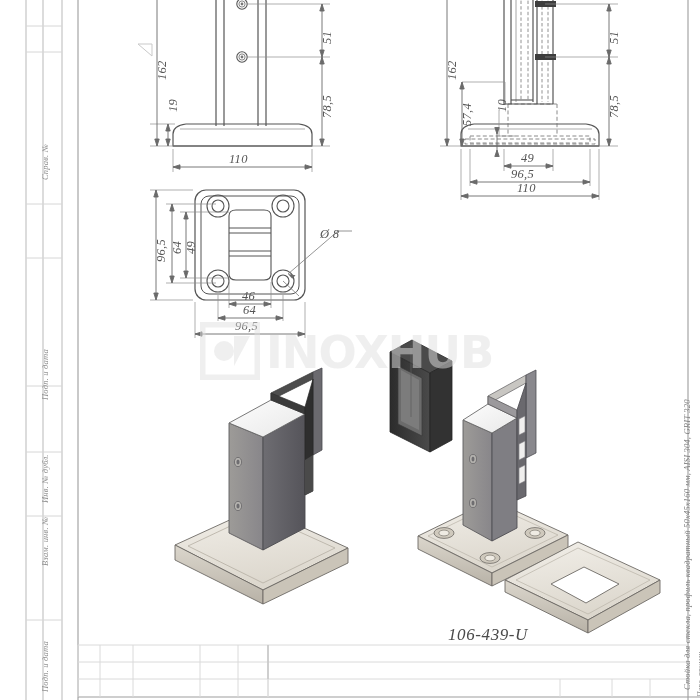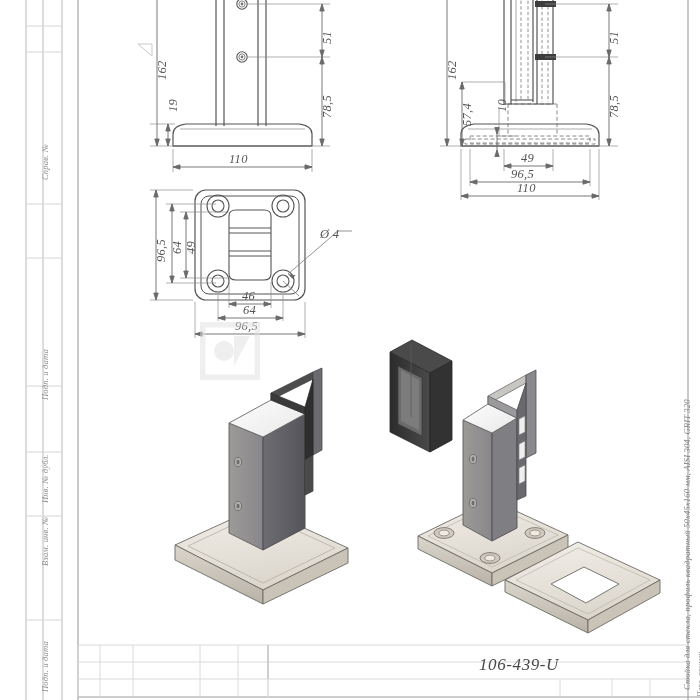--- a/index.html
+++ b/index.html
@@ -446,25 +446,26 @@
   <div class="dim" style="left:521px;top:151px;">49</div>
   <div class="dim" style="left:511px;top:167px;">96,5</div>
   <div class="dim" style="left:517px;top:181px;">110</div>
 
   <div class="dim rot" style="left:154px;top:262px;">96,5</div>
   <div class="dim rot" style="left:170px;top:254px;">64</div>
   <div class="dim rot" style="left:184px;top:254px;">49</div>
   <div class="dim" style="left:242px;top:289px;font-family:Liberation Serif, serif;">46</div>
   <div class="dim" style="left:243px;top:303px;">64</div>
   <div class="dim" style="left:235px;top:319px;">96,5</div>
-  <div class="dim" style="left:320px;top:227px;">Ø 4</div>
+  <div class="dim" style="left:320px;top:227px;">Ø 8</div>
 
   <div id="wm">
     <svg width="60" height="58" viewBox="0 0 60 58">
       <path d="M2 2 L58 2 L58 56 L2 56 Z" fill="none" stroke="#e0e0e0" stroke-width="7"></path>
       <circle cx="24" cy="29" r="10" fill="#e0e0e0"></circle>
       <path d="M34 14 L50 14 L34 44 Z" fill="#e0e0e0"></path>
     </svg>
+    <div id="wmtxt">INOXHUB</div>
   </div>
 
-  <div class="partno" style="left:448px;top:655px;margin-left:31px;">106-439-U</div>
+  <div class="partno" style="left:448px;top:625px;">106-439-U</div>
 
 </div>
 
 </body></html>

